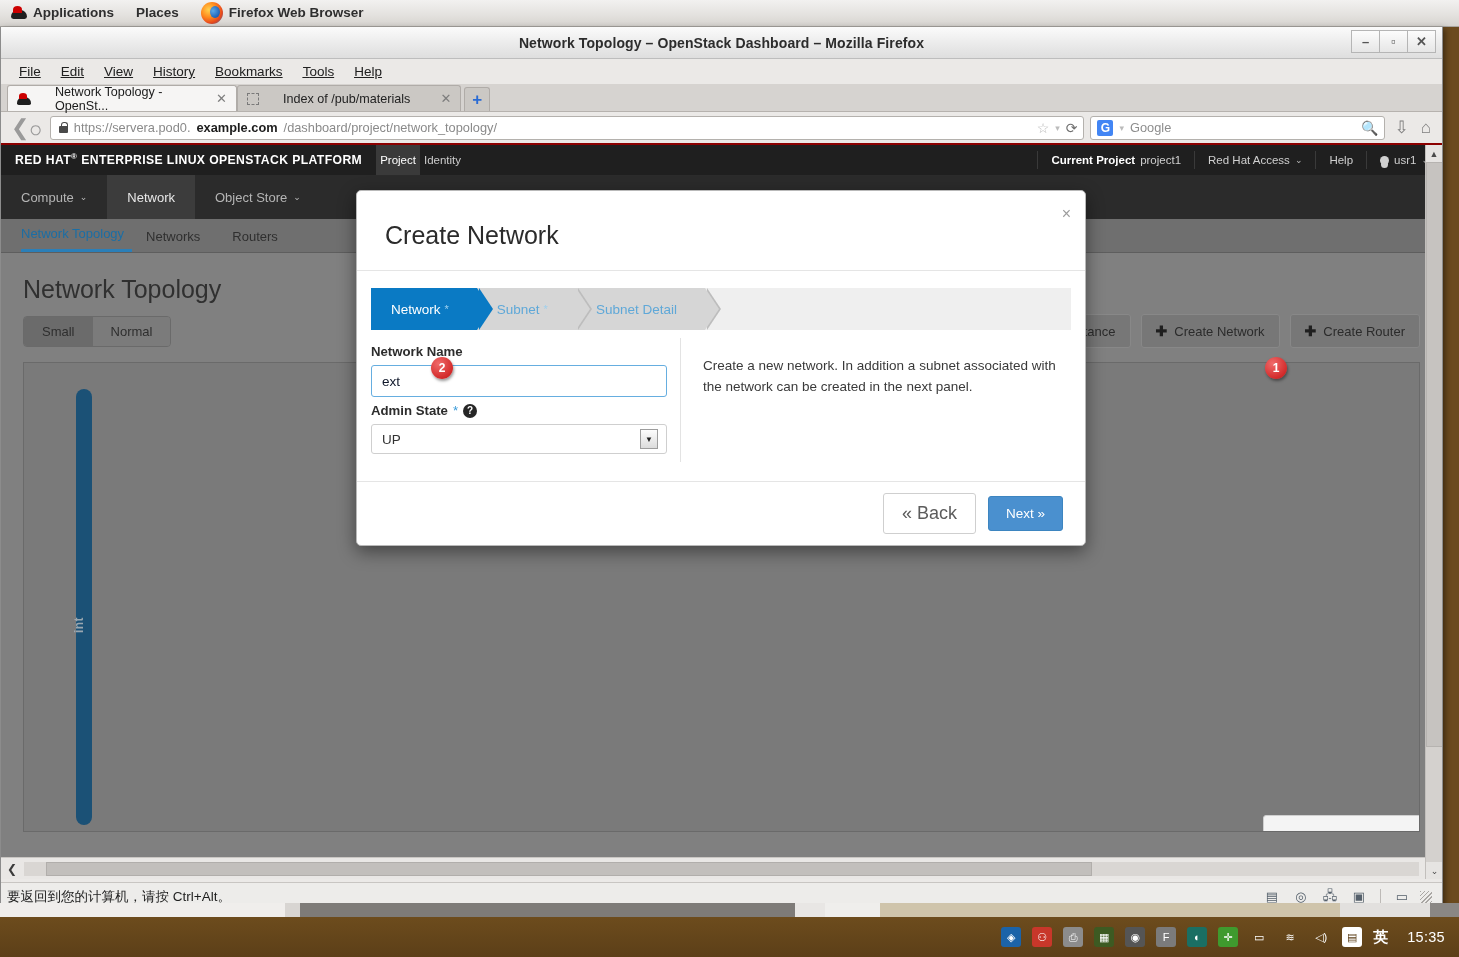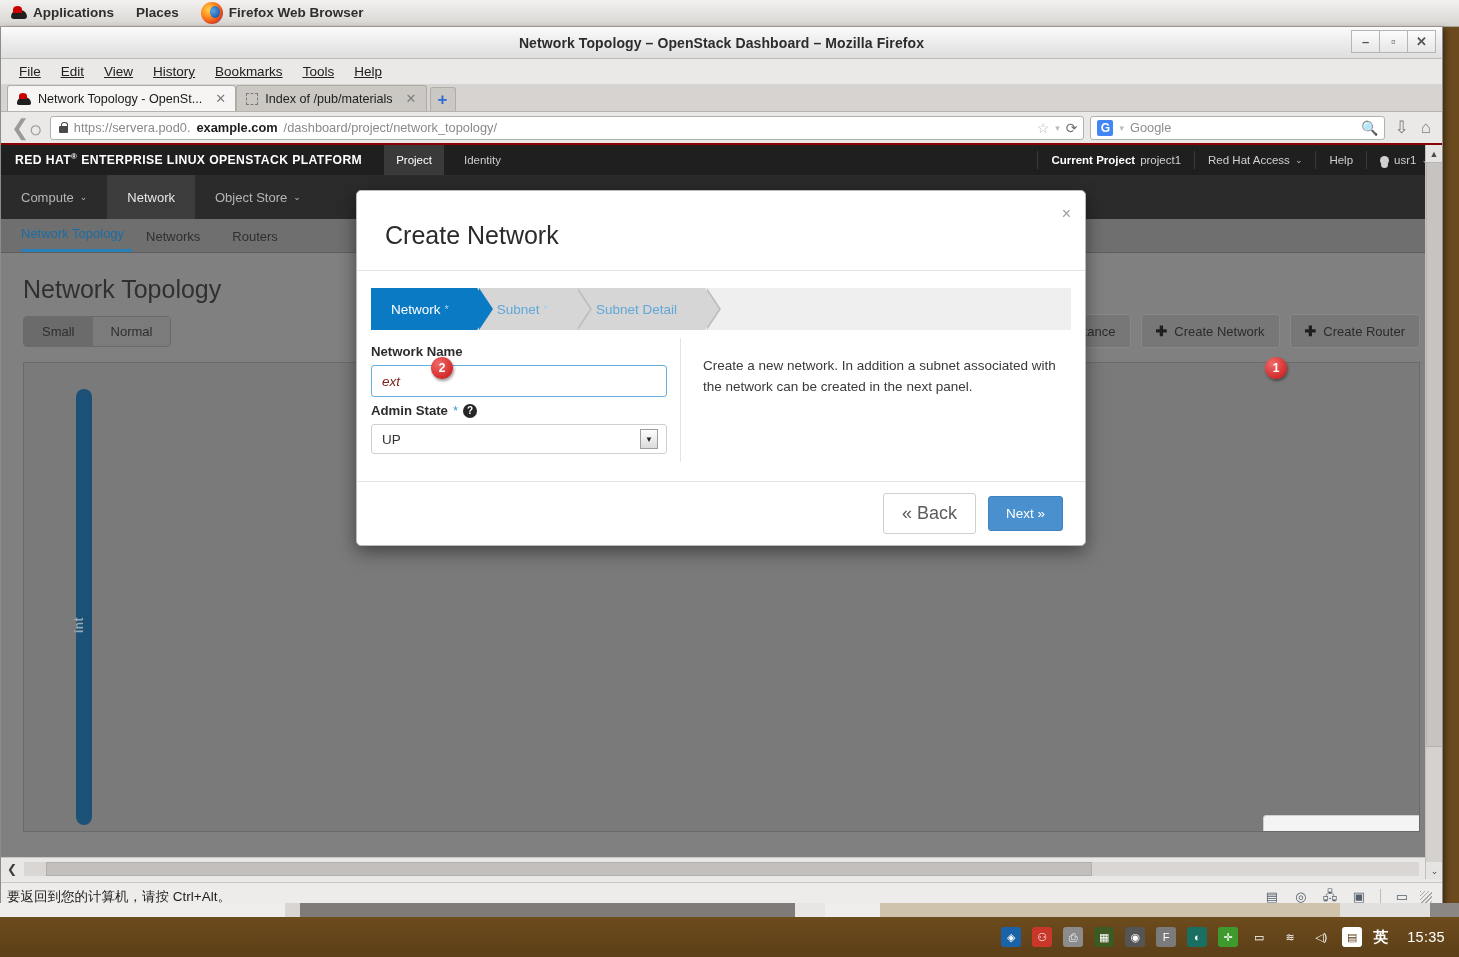--- a/index.html
+++ b/index.html
@@ -72,21 +72,21 @@
     background: #ebe9e7; font-size: 13.5px; color: #202020;
   }
   .menubar span { padding: 0 10px; text-decoration: underline; }
   .menubar u { text-decoration: underline; }
 
   .tabbar {
     height: 28px; background: #d6d3d0; display: flex; align-items: flex-end;
     padding-left: 6px; border-bottom: 1px solid #b6b2ae;
   }
   .tab {
-    height: 26px; display: flex; align-items: center; gap: 7px;
+    height: 26px; display: flex; align-items: center; gap: 24px;
     padding: 0 9px; font-size: 12.6px; color: #1a1a1a;
     border: 1px solid #b0aca8; border-bottom: none;
     border-radius: 3px 3px 0 0; max-width: 230px;
   }
   .tab.active { background: #f6f5f4; }
   .tab.inactive { background: #cbc8c4; color: #222; }
   .tab .tabclose { color: #7d7d7d; font-size: 13px; margin-left: 6px; }
   .tab .favicon-rh { width: 14px; height: 12px; position: relative; flex:none;}
   .tab .favicon-rh::before{content:"";position:absolute;left:0;bottom:0;width:14px;height:8px;background:#1f1f1f;border-radius:7px 7px 2px 2px;}
   .tab .favicon-rh::after{content:"";position:absolute;left:2px;top:0;width:8px;height:6px;background:#cc0000;border-radius:50% 50% 0 0;}
@@ -126,21 +126,21 @@
   .page { position: relative; width: 100%; height: 734px; background: #ffffff; overflow: hidden; }
   .page-shade { position:absolute; inset:0; background:#808080; }
 
   .os-header {
     height: 30px; background: #1f1f1f; display:flex; align-items:center;
     position: relative; z-index: 2;
   }
   .os-brand { color:#fff; font-size:12.2px; font-weight:bold; letter-spacing:.4px; padding: 0 14px; white-space:nowrap;}
   .os-brand sup { font-size: 8px; vertical-align: super; }
   .os-topnav { display:flex; height:30px; }
-  .os-topnav .it { display:flex;align-items:center;padding:0 12px;font-size:11.5px;color:#ccc;margin-left:8px; }
+  .os-topnav .it { display:flex;align-items:center;padding:0 4px;font-size:11.5px;color:#ccc; }
   .os-topnav .it.active { background:#3a3a3a; color:#fff; }
   .os-right { margin-left:auto; display:flex; align-items:center; height:30px; }
   .os-right .it { display:flex;align-items:center;gap:5px;padding:0 13px;font-size:11.5px;color:#d0d0d0;border-left:1px solid #3a3a3a;height:18px;}
   .os-right .strong { font-weight: bold; color:#fff; }
   .caret { font-size: 9px; color:#bbb; }
   .usericon { width:9px;height:9px;border-radius:50%;box-shadow:0 4px 0 -1px #d0d0d0;background:#d0d0d0;display:inline-block;}
 
   .os-subnav { height: 44px; background:#2b2b2b; display:flex; align-items:stretch; position:relative; z-index:2;}
   .os-subnav .it { display:flex;align-items:center;gap:6px;padding:0 20px;font-size:13px;color:#b5b5b5;}
   .os-subnav .it.active { background:#3c3c3c; color:#e8e8e8; }
@@ -228,22 +228,22 @@
 
   .modal-body { display:flex; padding: 8px 14px 0 14px; height:132px; }
   .form-col { width: 310px; padding-right: 18px; border-right:1px solid #e3e3e3; }
   .help-col { flex:1; padding: 18px 0 0 22px; font-size:13.5px; color:#3a3a3a; line-height:1.55; }
   .flabel { font-size:13.2px; font-weight:bold; color:#2d2d2d; margin: 6px 0 6px 0; display:flex; align-items:center; gap:5px;}
   .flabel .star2 { color:#3a9bd9; font-weight:normal; }
   .qhelp { width:14px;height:14px;border-radius:50%;background:#262626;color:#fff;font-size:10px;
            display:inline-flex;align-items:center;justify-content:center;font-weight:bold;}
   .finput {
     width: 296px; height: 32px; border:1px solid #66aee0; border-radius:3px;
-    display:flex; align-items:center; padding: 0 10px; font-size:13.5px; color:#7f1d1d;
-    position:relative; background:#fff;font-style:italic;
+    display:flex; align-items:center; padding: 0 10px; font-size:13.5px; color:#0f172a;
+    position:relative; background:#fff;
   }
   .fselect {
     width: 296px; height: 30px; border:1px solid #cfcfcf; border-radius:3px;
     display:flex; align-items:center; padding: 0 8px 0 10px; font-size:13.5px; color:#333; background:#fff;
   }
   .sel-arrow {
     margin-left:auto; width:18px; height:20px;
     background: linear-gradient(to bottom,#fdfdfd,#dcdcdc); border:1px solid #9d9d9d;
     display:flex;align-items:center;justify-content:center;font-size:8px;color:#222;
   }

